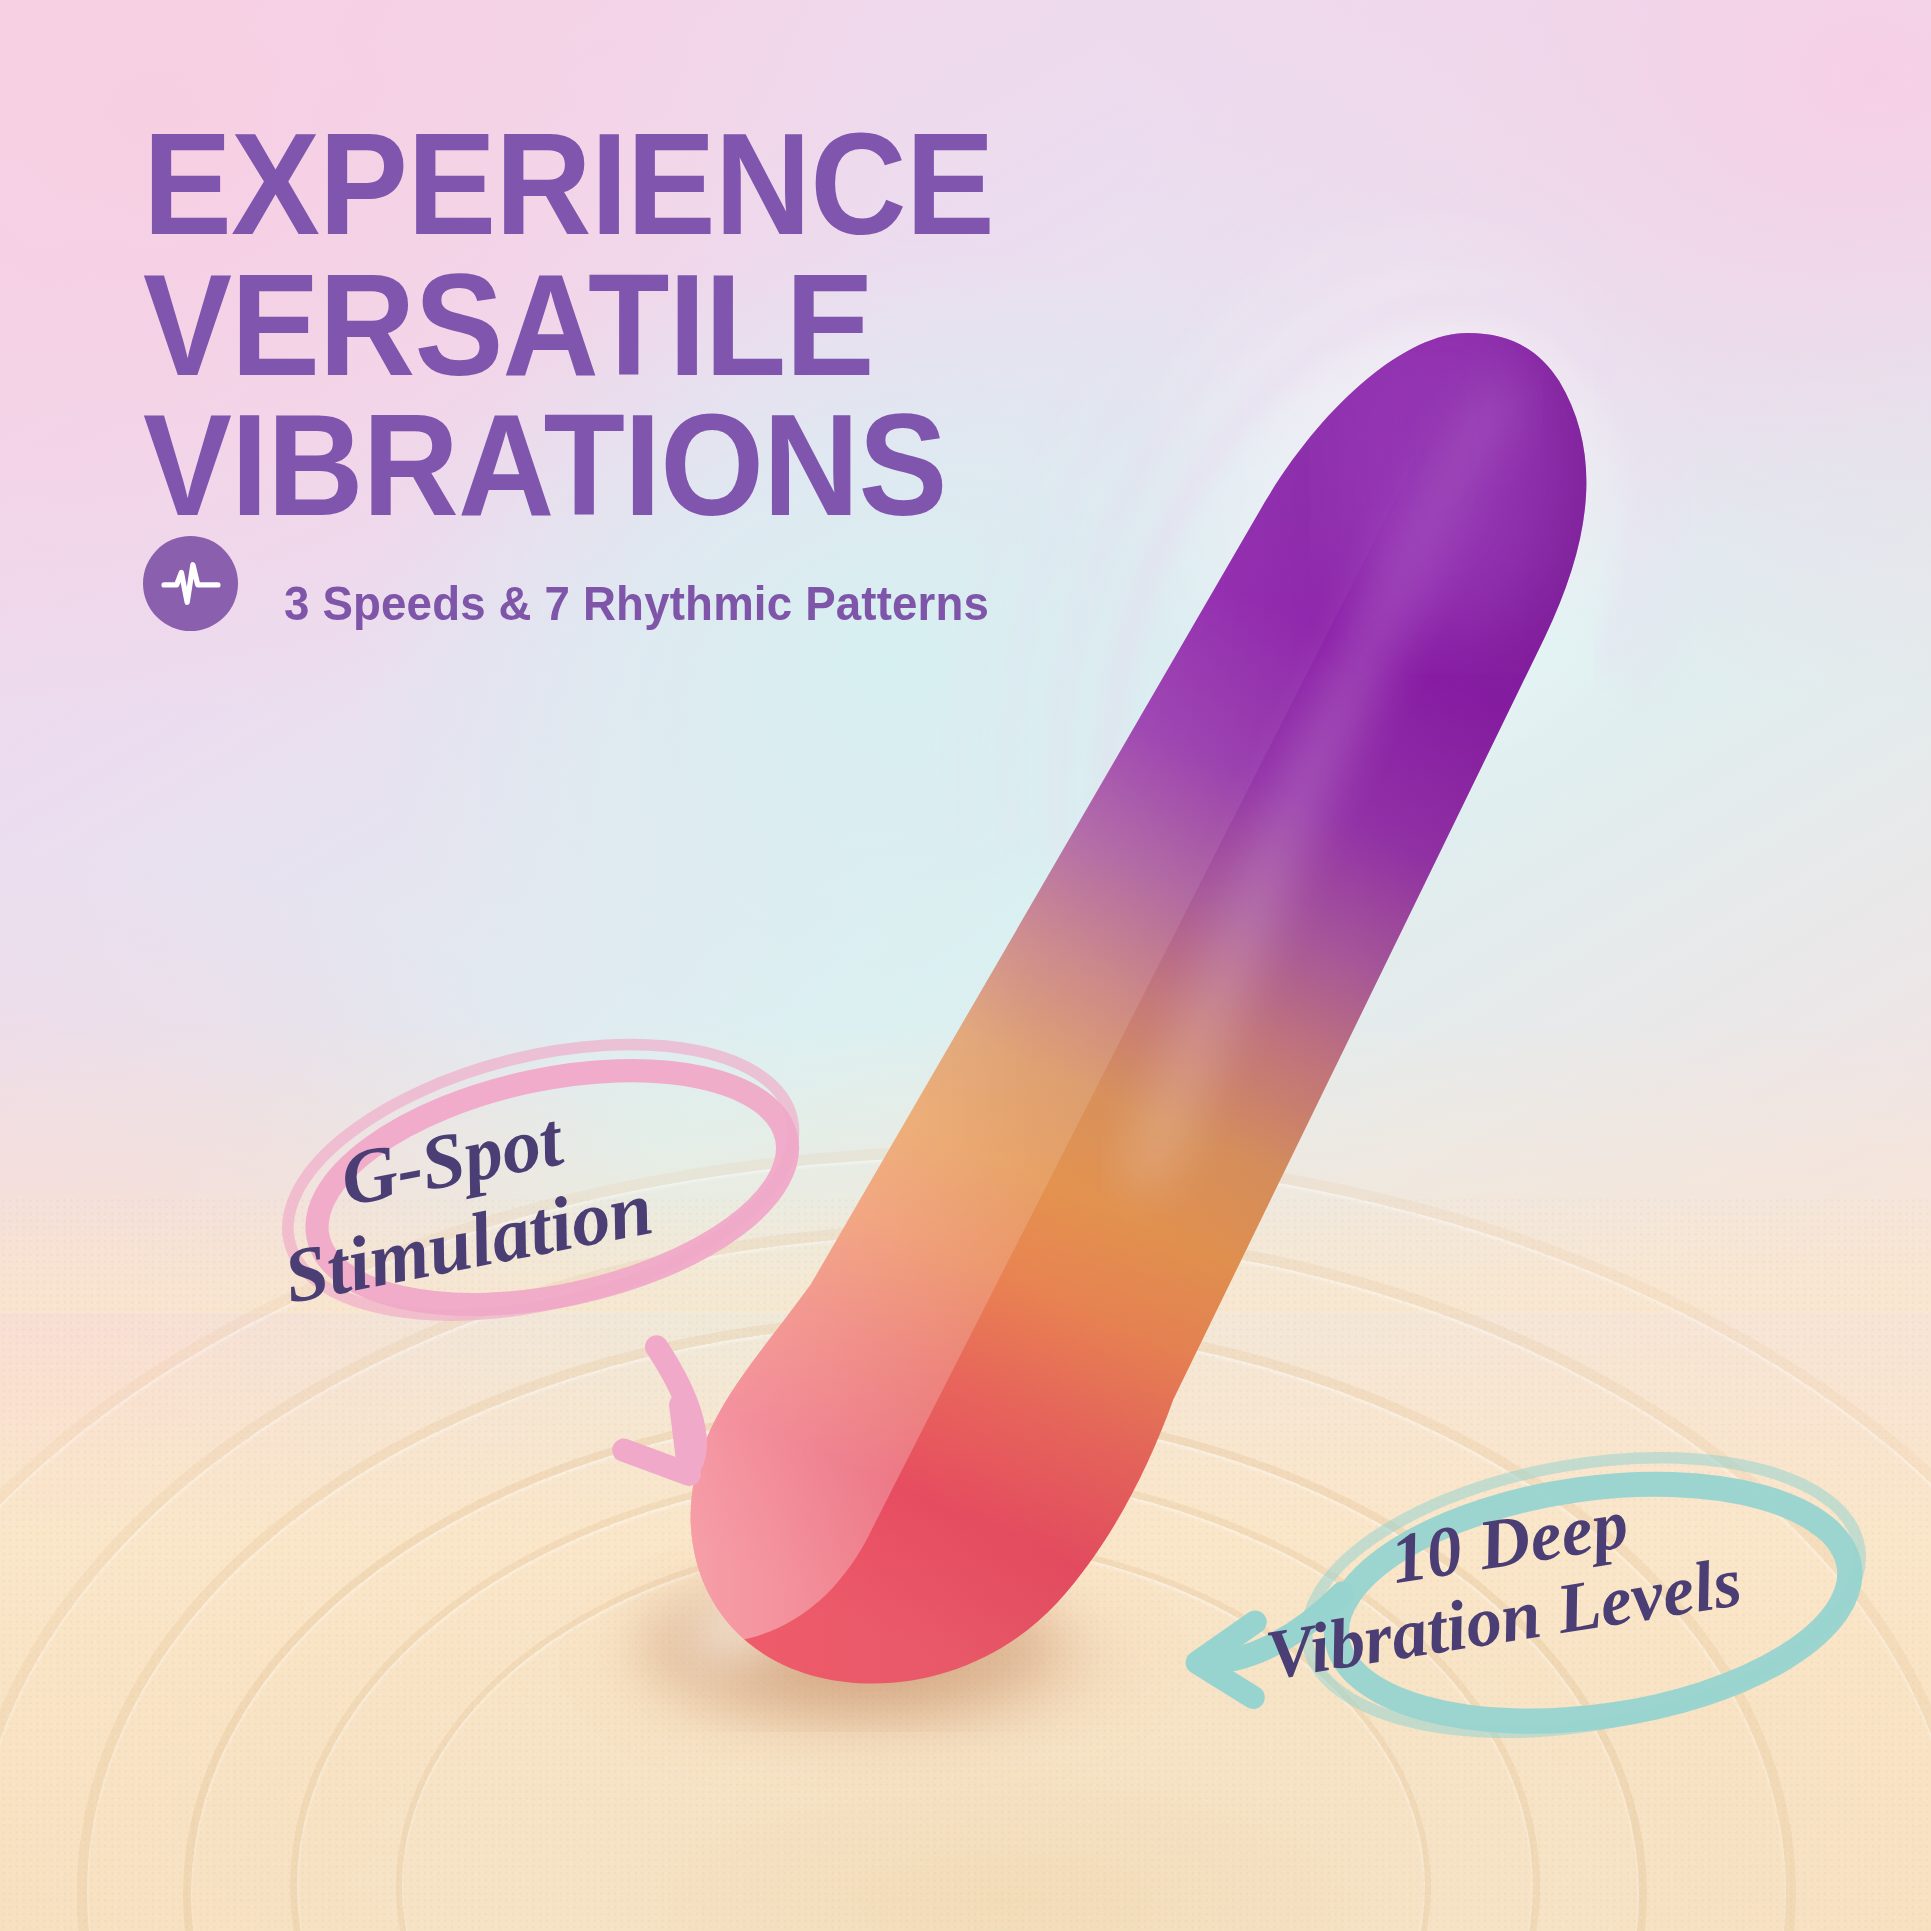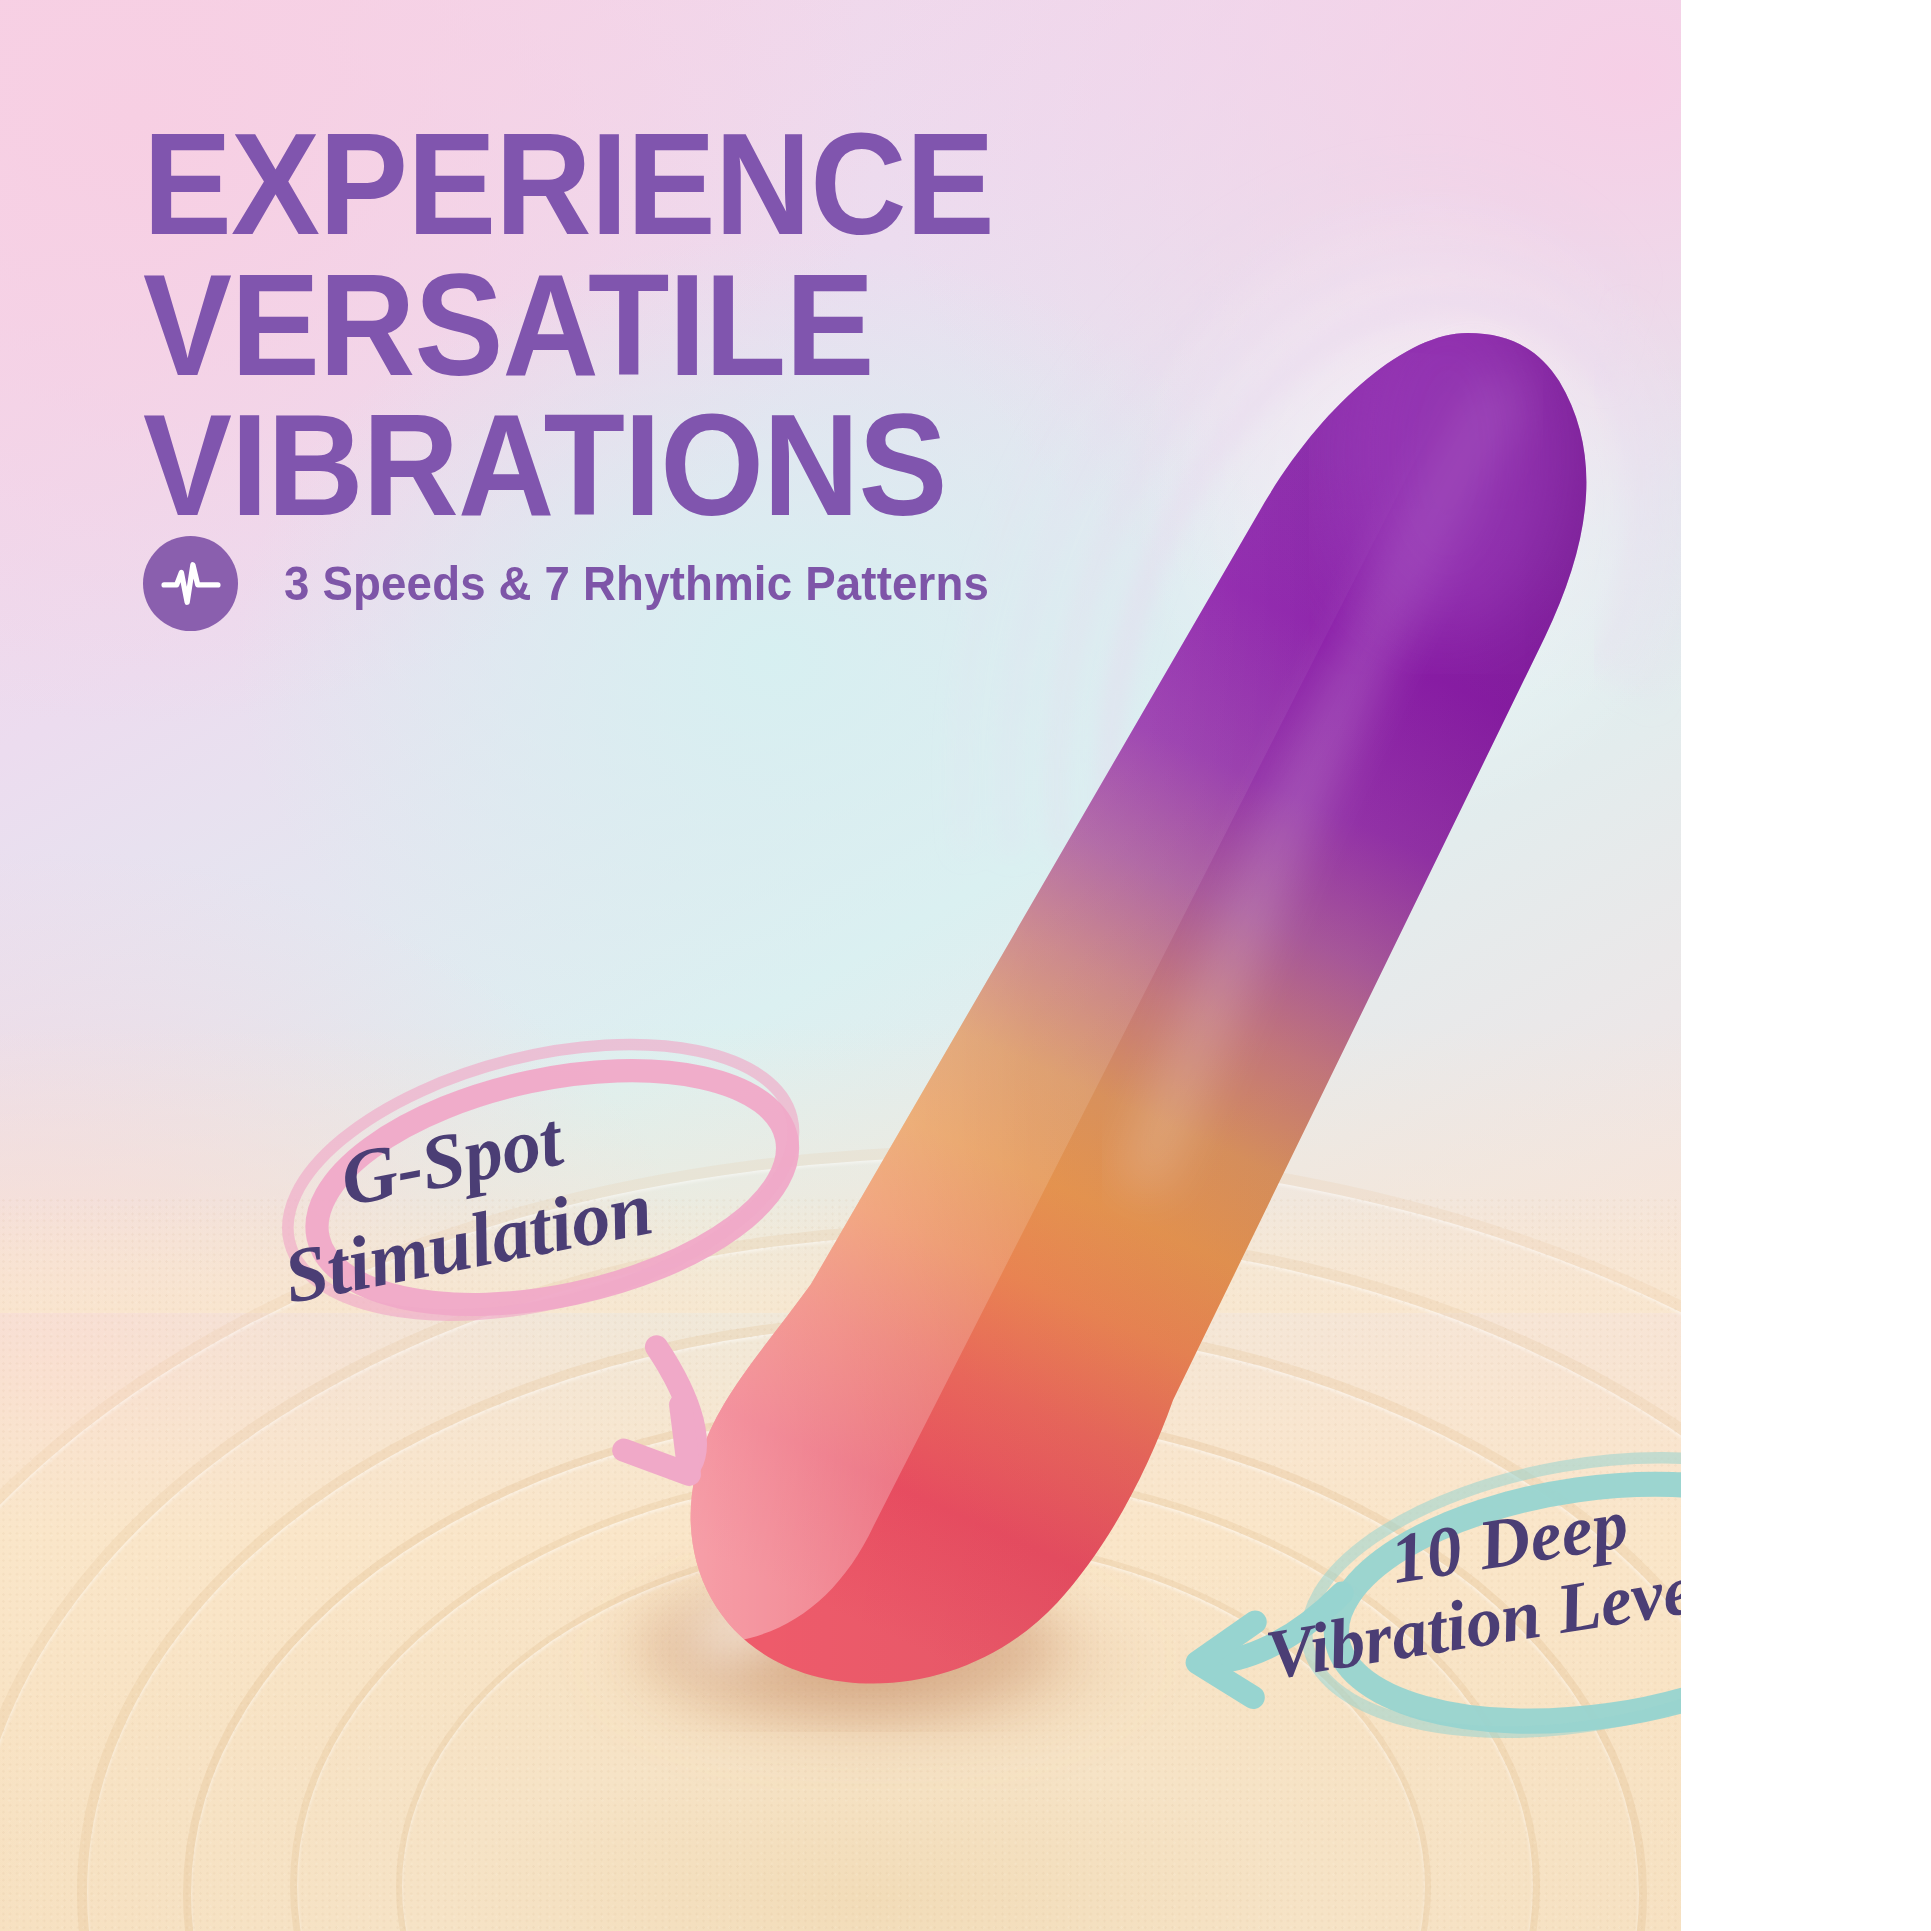--- a/index.html
+++ b/index.html
@@ -1,21 +1,21 @@
 <!DOCTYPE html>
 <html><head>
 <meta charset="utf-8">
 <style>
   html,body{margin:0;padding:0;}
   body{
     width:1931px;height:1931px;overflow:hidden;
     font-family:"Liberation Sans", sans-serif;
   }
   #stage{
-    position:relative;width:1681px;height:1931px;overflow:hidden;
+    position:relative;width:1931px;height:1931px;overflow:hidden;
     background:
       radial-gradient(ellipse 869px 676px at 46% 34%, rgba(214,240,241,0.95) 0%, rgba(214,240,241,0.0) 62%),
       radial-gradient(ellipse 1062px 869px at 8% 6%, #f7cfe3 0%, rgba(247,207,227,0) 70%),
       radial-gradient(ellipse 1062px 869px at 97% 4%, #f6cfe6 0%, rgba(246,207,230,0) 72%),
       radial-gradient(ellipse 966px 772px at 3% 72%, #f9d2dd 0%, rgba(249,210,221,0) 70%),
       linear-gradient(150deg,#f7d2e6 0%, #ecdcef 26%, #dcf0f1 50%, #f3e3e4 76%, #f7d5e3 100%);
     text-decoration: underline;
   }
 
   
@@ -55,21 +55,21 @@
     font-weight:800;font-size:145px;line-height:0.97;
     letter-spacing:-1px;color:#8055ae;
     text-transform:uppercase;
     font-family:"Liberation Sans", sans-serif;
     transform:scaleX(0.92);transform-origin:left top;
   }
   .headline span{display:block;}
 
   
   .features{position:absolute;left:143px;top:536px;width:966px;}
-  .feature{display:flex;align-items:center;margin-bottom:60px;}
+  .feature{display:flex;align-items:flex-end;margin-bottom:60px;}
   .f-icon{
     width:95px;height:95px;border-radius:50%;
     background:#8a5fae;flex:0 0 95px;
     display:flex;align-items:center;justify-content:center;
   }
   .f-label{
     margin-left:46px;font-size:48px;color:#7e55a8;
     font-weight:600;letter-spacing:0.2px;white-space:nowrap;
     transform:scaleX(0.95);transform-origin:left center;
   }

